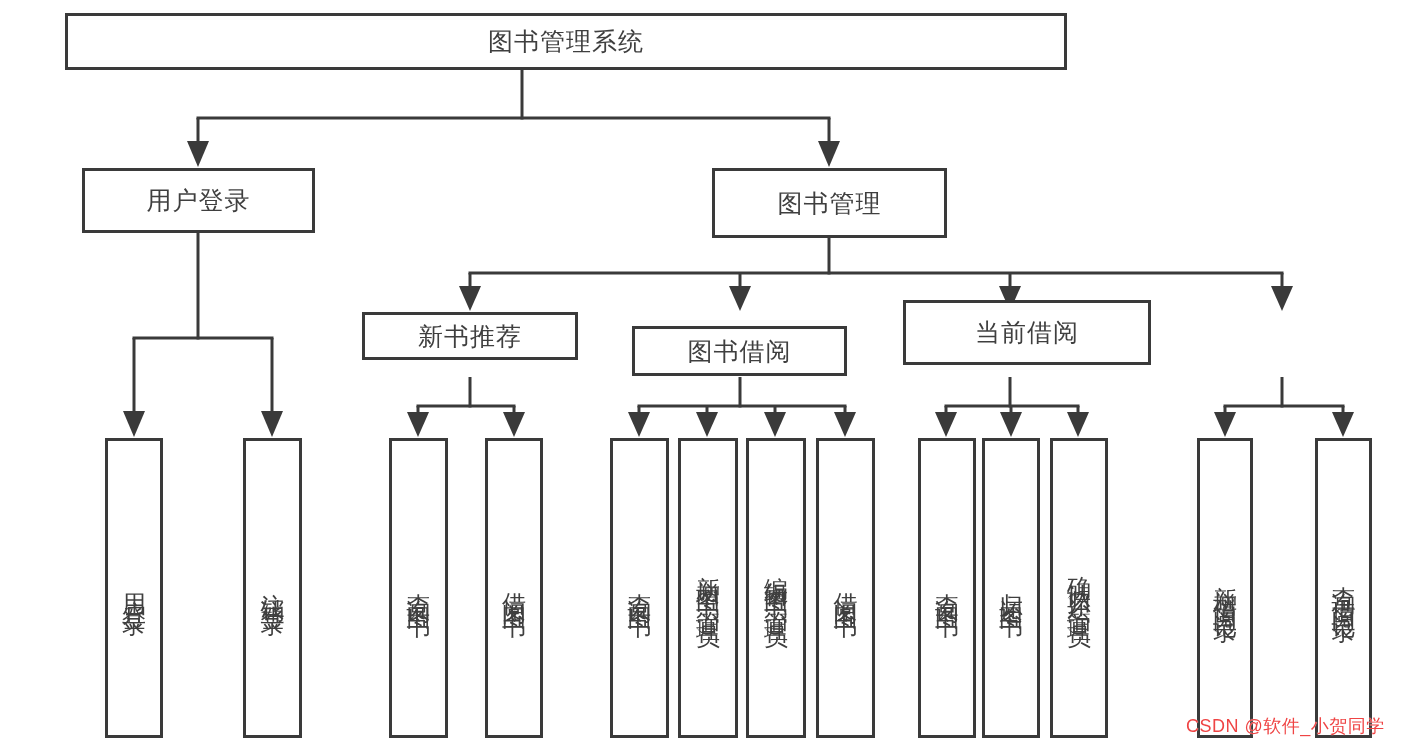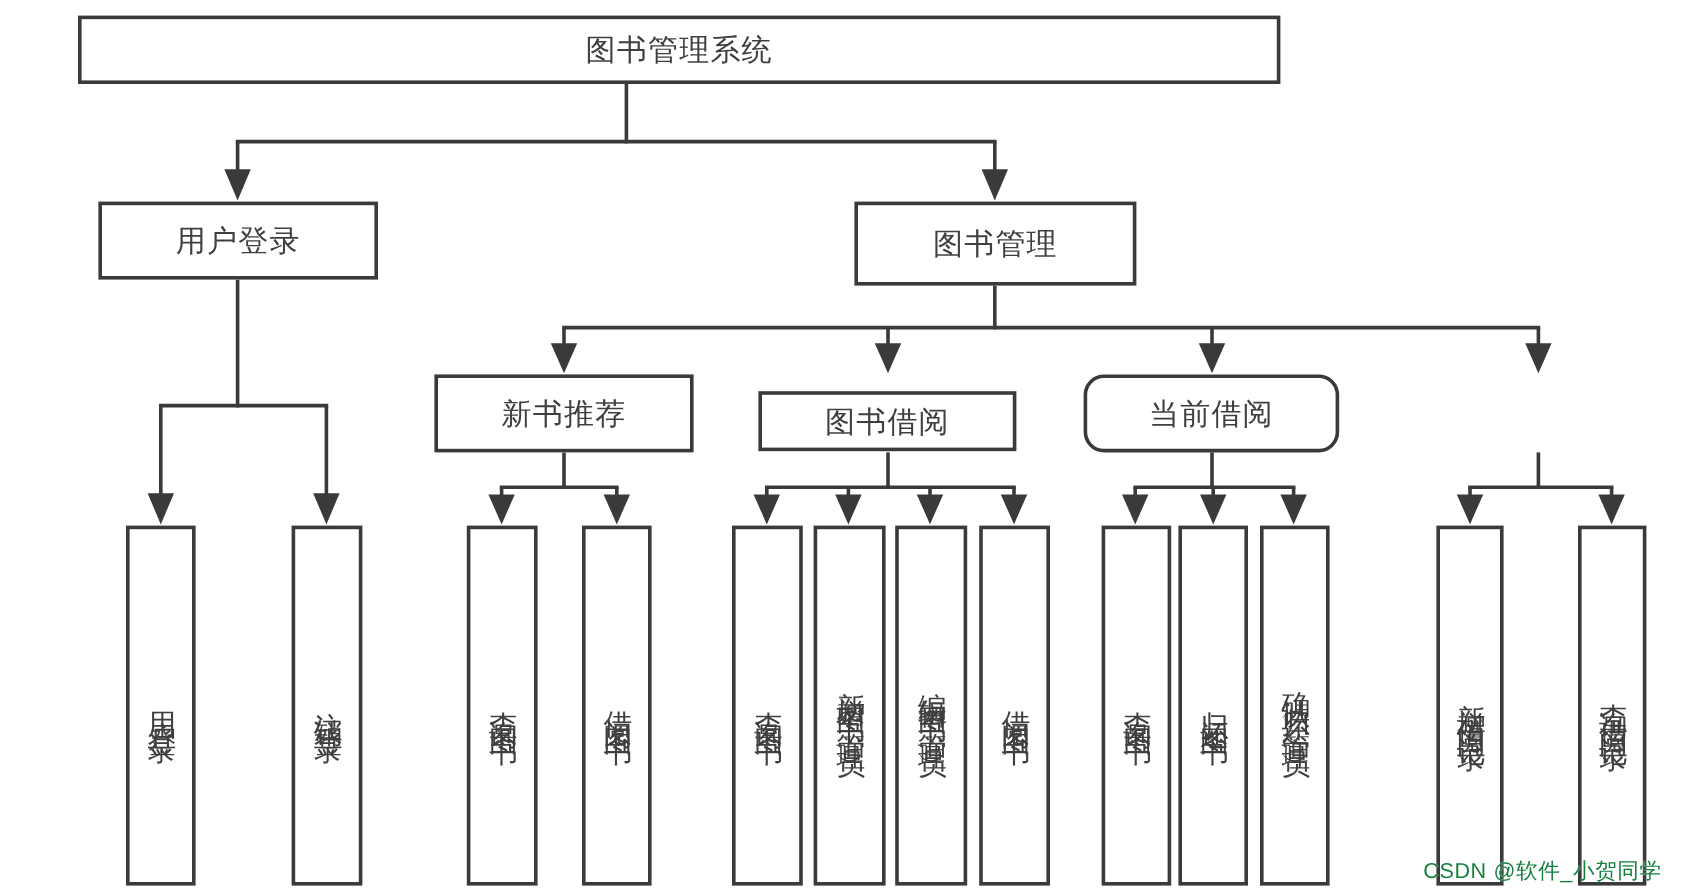--- a/index.html
+++ b/index.html
@@ -52,21 +52,21 @@
     font-size: 24px;
     letter-spacing: 7px;
     line-height: 1;
   }
   .watermark {
     position: absolute;
     left: 1186px;
     top: 714px;
     z-index: 2;
     font-size: 18px;
-    color: #15803d;
+    color: #ef4444;
     white-space: nowrap;
     letter-spacing: 0.5px;
     text-shadow: 0 0 1px #ffffff;
   }
 </style>
 </head>
 <body>
 
 <div id="stage">
 
@@ -144,23 +144,23 @@
       <line x1="1343" y1="406" x2="1343" y2="416"></line>
       <polygon points="1332,412 1354,412 1343,437"></polygon>
     </g>
   </svg>
 
   <div class="node hnode" style="left:21px; top:13px; width:1002px; height:57px;margin-left:44px;">图书管理系统</div>
 
   <div class="node hnode" style="left:82px; top:168px; width:233px; height:65px;">用户登录</div>
   <div class="node hnode" style="left:712px; top:168px; width:235px; height:70px;">图书管理</div>
 
-  <div class="node hnode" style="left:362px; top:312px; width:216px; height:65px;">新书推荐</div>
+  <div class="node hnode" style="left:362px; top:312px; width:216px; height:48px;">新书推荐</div>
   <div class="node hnode" style="left:632px; top:326px; width:215px; height:50px;">图书借阅</div>
-  <div class="node hnode" style="left:903px; top:312px; width:213px; height:65px;border-radius:17px;">当前借阅</div>
+  <div class="node hnode" style="left:903px; top:300px; width:248px; height:65px;">当前借阅</div>
 
   <div class="node vnode" style="left:105px; top:438px; width:58px; height:300px;">用户登录</div>
   <div class="node vnode" style="left:243px; top:438px; width:59px; height:300px;">注销登录</div>
 
   <div class="node vnode" style="left:389px; top:438px; width:59px; height:300px;">查询图书</div>
   <div class="node vnode" style="left:485px; top:438px; width:58px; height:300px;">借阅图书</div>
 
   <div class="node vnode" style="left:610px; top:438px; width:59px; height:300px;">查询图书</div>
   <div class="node vnode" style="left:678px; top:438px; width:60px; height:300px;">新增图书（管理员）</div>
   <div class="node vnode" style="left:746px; top:438px; width:60px; height:300px;">编辑图书（管理员）</div>

